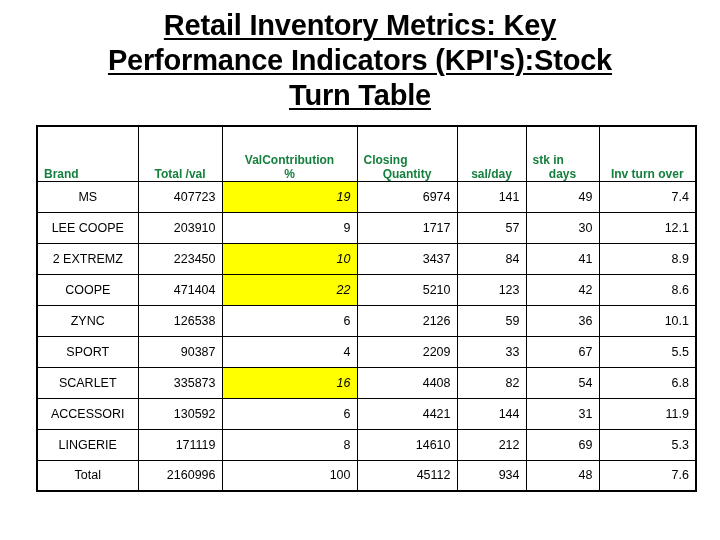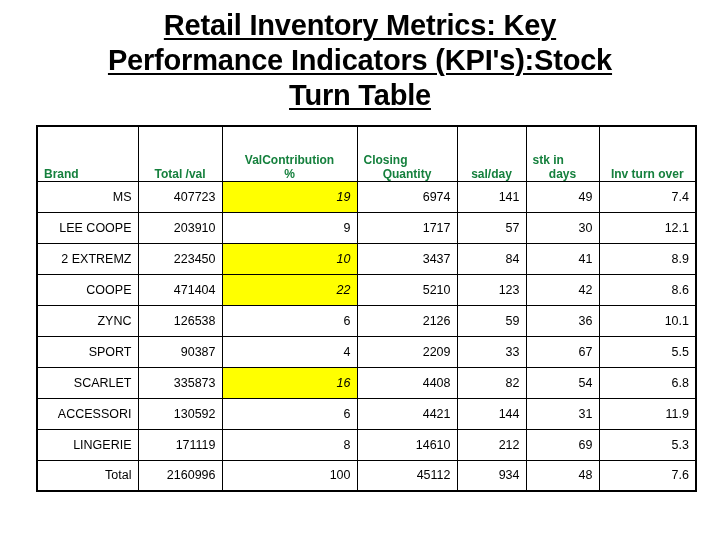--- a/index.html
+++ b/index.html
@@ -88,21 +88,21 @@
   th.h-split   { text-align: left; }
   th.h-split .l2 { display: block; text-align: center; }
   th.h-center .l2 { display: block; text-align: center; }
 
   table.kpi tbody td {
     height: 31px;
     vertical-align: middle;
     color: #000000;
     font-weight: normal;
   }
-  td.brand   { text-align: right; }
+  td.brand   { text-align: center; }
   td.brand.total-label { }
   td.num     { text-align: right; }
   td.hl {
     background: #FFFF00;
     color: #C07000;
     font-style: italic;
   }
 </style>
 </head>
 <body>

